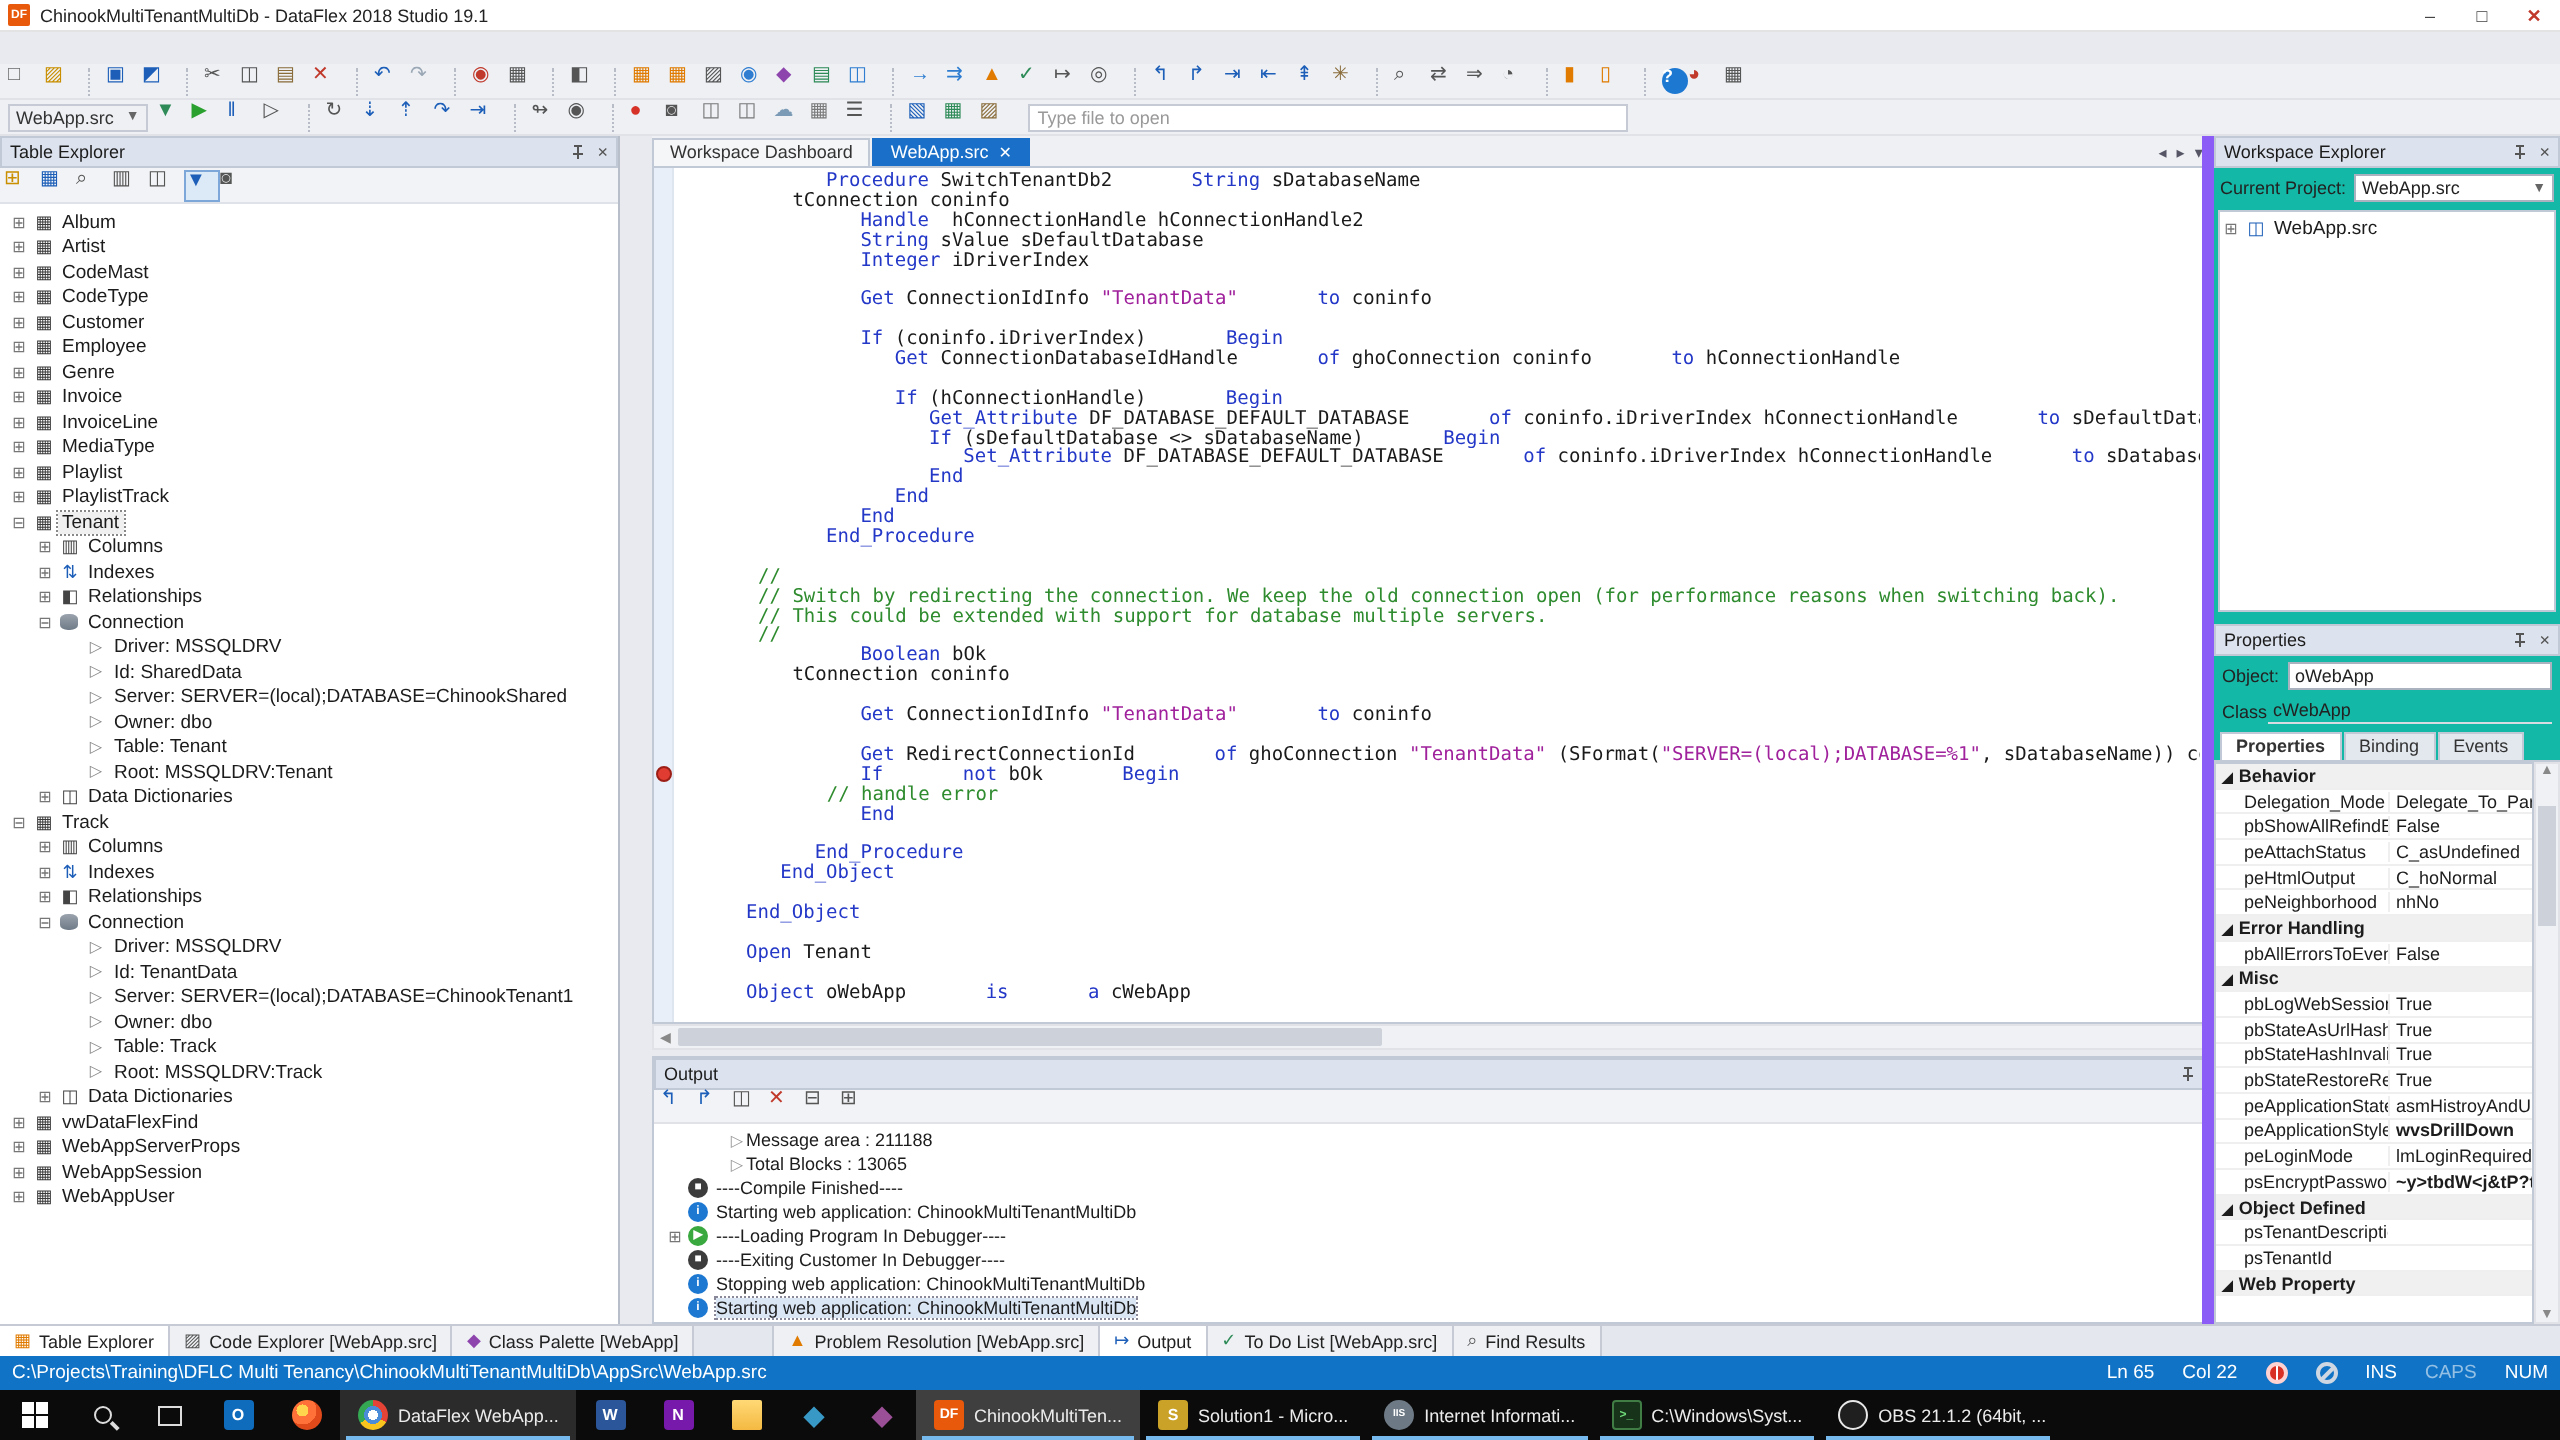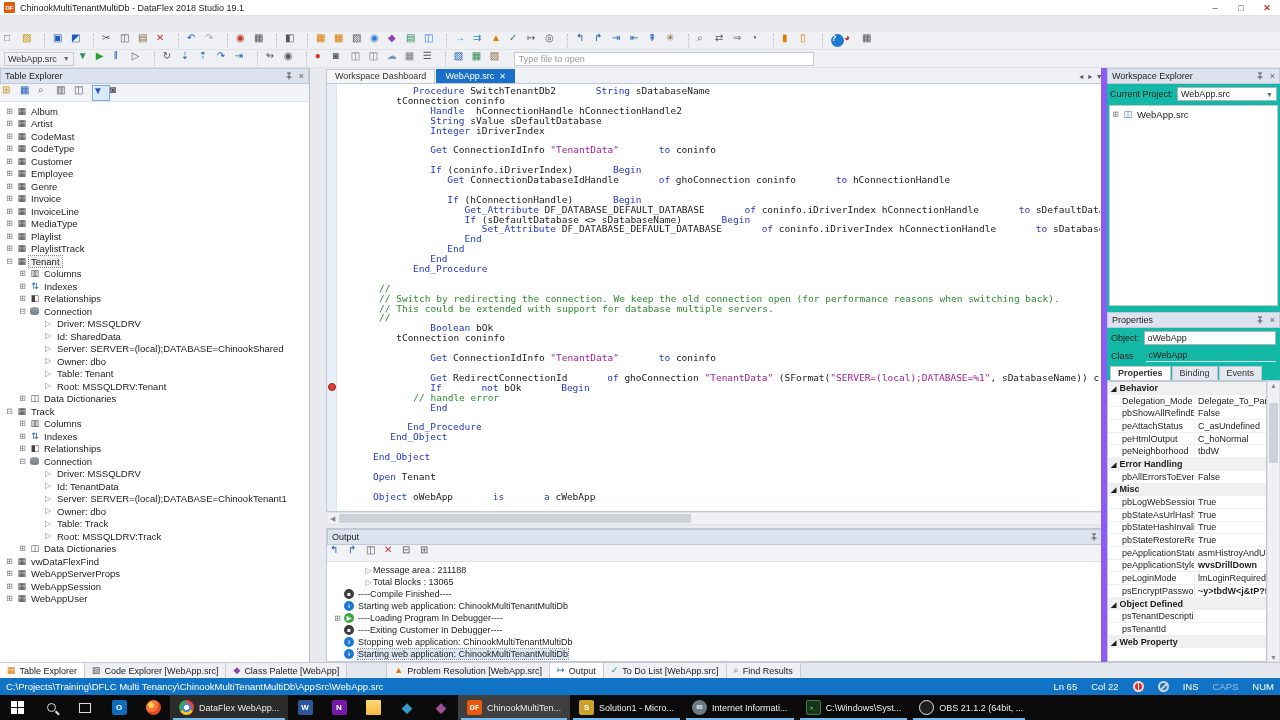--- a/index.html
+++ b/index.html
@@ -93,21 +93,21 @@
   .projrow{height:20px;display:flex;align-items:center;font-size:9px;color:#222;padding:0 3px;gap:4px;text-align:center;}
   .combo{flex:1;height:14px;background:#fff;border:1px solid #aab2bf;display:flex;align-items:center;
     font-size:9px;padding:0 3px;}
   .combo .caret{margin-left:auto;font-size:7px;color:#666;}
   #we-tree{position:absolute;left:2px;right:2px;top:37px;bottom:2px;background:#fff;border:1px solid #c2c9d6;padding-top:2px;}
 
   #props{position:absolute;left:0;right:0;top:244px;bottom:0;}
   .objrow{height:19px;display:flex;align-items:center;font-size:9px;padding:0 4px;gap:4px;color:#222;}
   .objbox{flex:1;height:14px;background:#fff;border:1px solid #aab2bf;display:flex;align-items:center;
     font-size:9px;padding:0 3px;}
-  .classrow{height:17px;display:flex;align-items:center;font-size:9px;padding:0 4px;gap:12px;color:#222;}
+  .classrow{height:17px;display:flex;align-items:center;font-size:9px;padding:0 4px;gap:0;color:#222;}
   .classbox{flex:1;height:13px;border-bottom:1px solid #d8dbe2;display:flex;align-items:center;font-size:9px;padding:0 3px;}
   .ptabs{height:16px;display:flex;align-items:flex-end;padding-left:3px;font-size:9px;}
   .ptab{padding:1px 7px 2px;border:1px solid #c2c9d6;border-bottom:none;background:#e3e7ee;color:#333;margin-right:1px;}
   .ptab.active{background:#fff;font-weight:bold;}
   .ptools{height:15px;background:#fff;border:1px solid #c2c9d6;border-bottom:none;display:flex;align-items:center;padding-left:2px;gap:3px;}
   .ptools .tbi{width:14px;height:12px;font-size:9px;border:1px solid transparent;}
   .ptools .tbi.pressed{border-color:#7da7d8;background:#dce9f7;}
   #pgrid{position:absolute;left:0;right:13px;top:69px;bottom:0;background:#fff;border:1px solid #c2c9d6;overflow:hidden;}
   .prow{display:flex;height:12.7px;align-items:center;font-size:9px;color:#1c1c1c;border-bottom:1px solid #efefef;}
   .prow .pn{width:86px;padding-left:14px;overflow:hidden;white-space:nowrap;flex:none;}
@@ -702,21 +702,21 @@
           <div class="prow">
             <span class="pn">peAttachStatus</span>
             <span class="pv">C_asUndefined</span>
           </div>
           <div class="prow">
             <span class="pn">peHtmlOutput</span>
             <span class="pv">C_hoNormal</span>
           </div>
           <div class="prow">
             <span class="pn">peNeighborhood</span>
-            <span class="pv">tbdW</span>
+            <span class="pv">nhNo</span>
           </div>
           <div class="prow cat">
             <span class="pn"><span class="pcaret">◢</span>Error Handling</span>
           </div>
           <div class="prow">
             <span class="pn">pbAllErrorsToEventLc</span>
             <span class="pv">False</span>
           </div>
           <div class="prow cat">
             <span class="pn"><span class="pcaret">◢</span>Misc</span>

